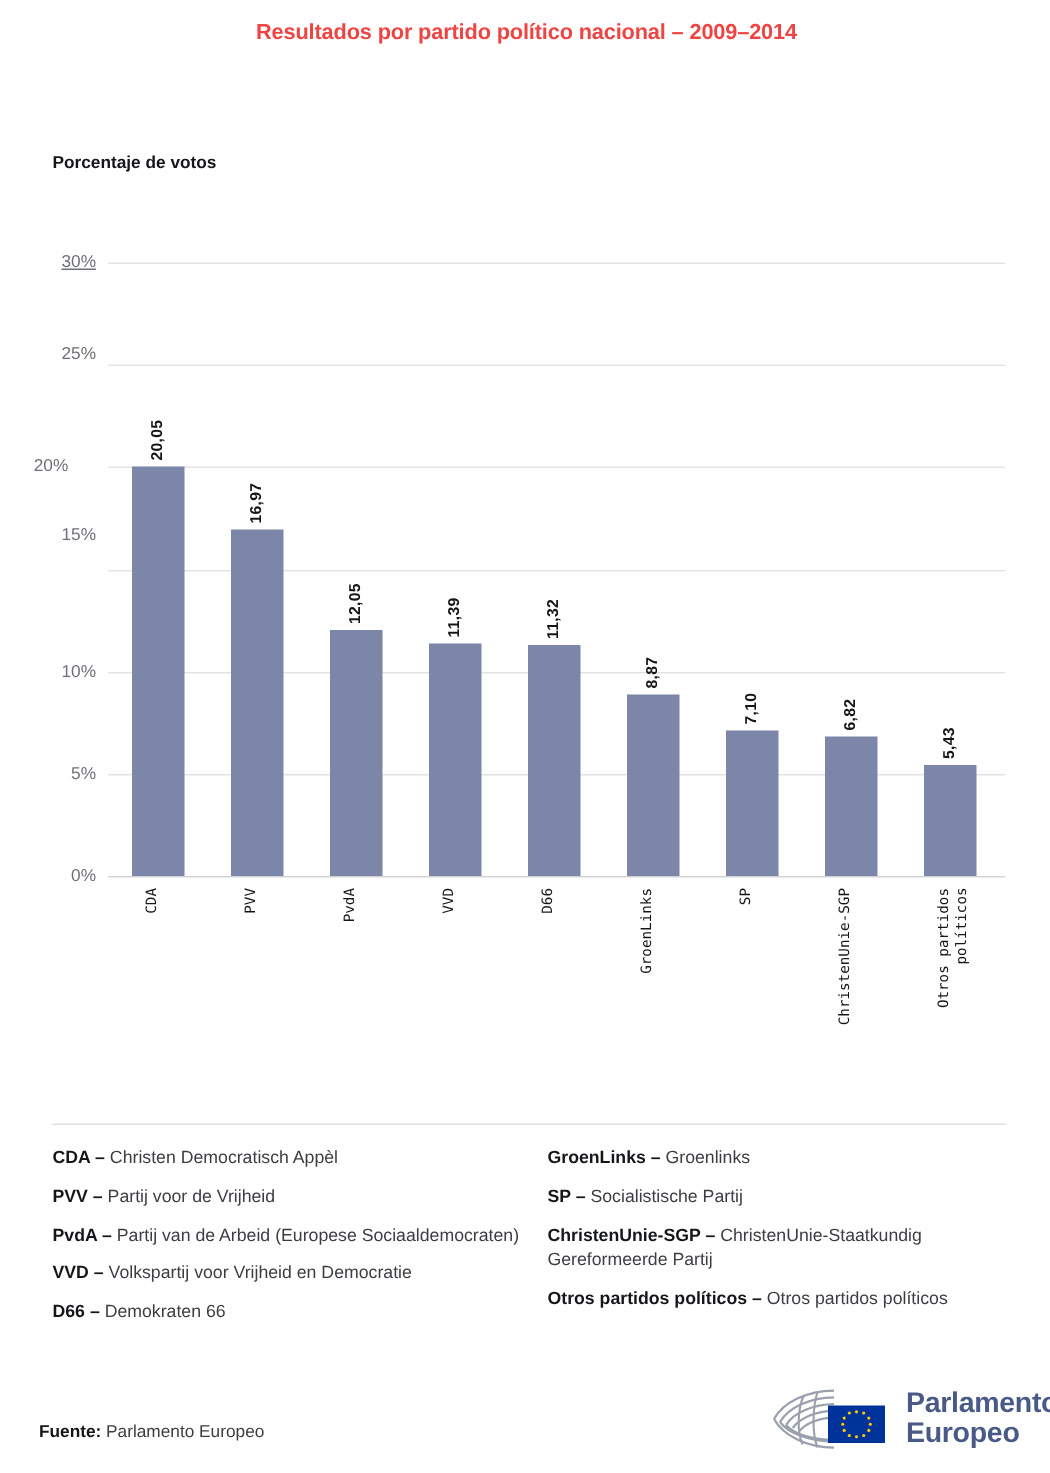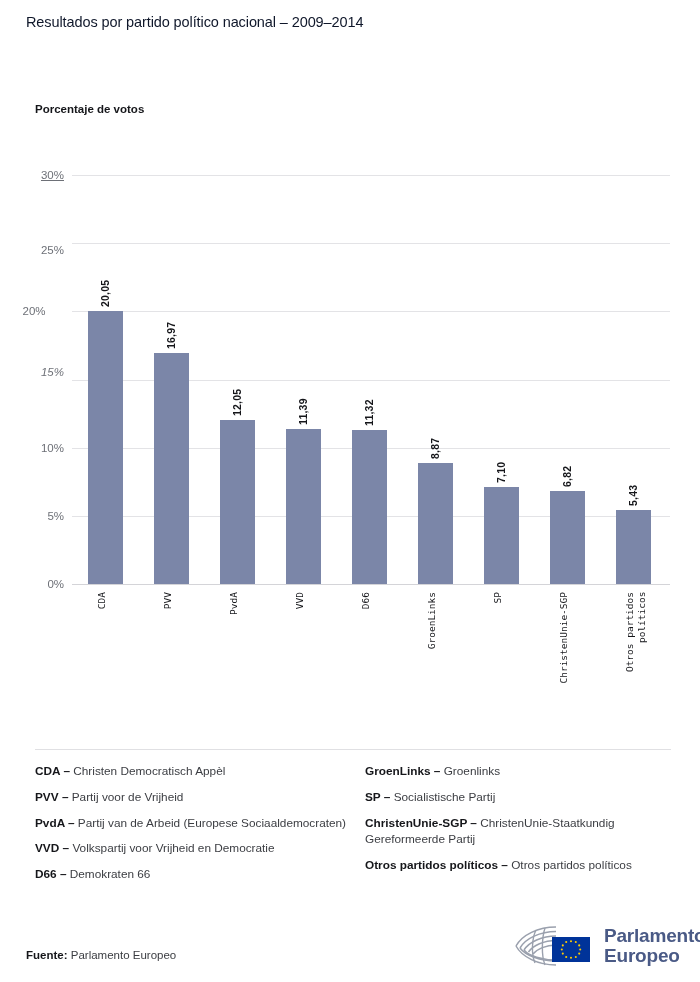--- a/index.html
+++ b/index.html
@@ -13,24 +13,25 @@
     font-family: "Liberation Sans", sans-serif;
     color: #1a1a1a;
     position: relative;
     overflow: hidden;
   }
 
   
   #header { position: absolute; left: 26px; top: 14px; width: 650px; }
   #chart-title {
     font-size: 14.5px;
-    font-weight: normal;
-    color: #0f172a;
+    font-weight: bold;
+    color: #ef4444;
     letter-spacing: -0.1px;
     white-space: nowrap;
+    text-align: center;
   }
   #chart-subtitle {
     margin-top: 14px;
     font-size: 14.5px;
     font-weight: normal;
     color: #3b3d42;
     letter-spacing: 0.1px;
     white-space: nowrap;
   }
   #axis-caption {
@@ -162,25 +163,25 @@
 <div id="axis-caption">Porcentaje de votos</div>
 
 <div id="plot">
     <div class="gridline baseline" style="top: 584px;"></div>
     <div class="ytick" style="top: 584px;">0%</div>
     <div class="gridline" style="top: 515.833px;"></div>
     <div class="ytick" style="top: 515.833px;">5%</div>
     <div class="gridline" style="top: 447.667px;"></div>
     <div class="ytick" style="top: 447.667px;">10%</div>
     <div class="gridline" style="top: 379.5px;"></div>
-    <div class="ytick" style="top: 372px; font-style: italic;">15%</div>
+    <div class="ytick" style="top: 357px;">15%</div>
     <div class="gridline" style="top: 311.333px;"></div>
     <div class="ytick" style="top: 311.333px; text-align: center;">20%</div>
     <div class="gridline" style="top: 243.167px;"></div>
-    <div class="ytick" style="top: 250px;">25%</div>
+    <div class="ytick" style="top: 236px;">25%</div>
     <div class="gridline" style="top: 175px;"></div>
     <div class="ytick" style="top: 175px; text-decoration: underline;">30%</div>
     <div class="bar" title="CDA 20,05" style="left: 88px; top: 310.652px; height: 273.348px; background: rgb(123, 134, 168);"></div>
     <div class="bar-value" style="left: 99px; top: 268.652px; height: 38px;">20,05</div>
     <div class="cat-label" style="left: 96px; top: 592px;">CDA</div>
     <div class="bar" title="PVV 16,97" style="left: 154px; top: 352.642px; height: 231.358px; background: rgb(123, 134, 168);"></div>
     <div class="bar-value" style="left: 165px; top: 310.642px; height: 38px;">16,97</div>
     <div class="cat-label" style="left: 162px; top: 592px;">PVV</div>
     <div class="bar" title="PvdA 12,05" style="left: 220px; top: 419.718px; height: 164.282px; background: rgb(123, 134, 168);"></div>
     <div class="bar-value" style="left: 231px; top: 377.718px; height: 38px;">12,05</div>

